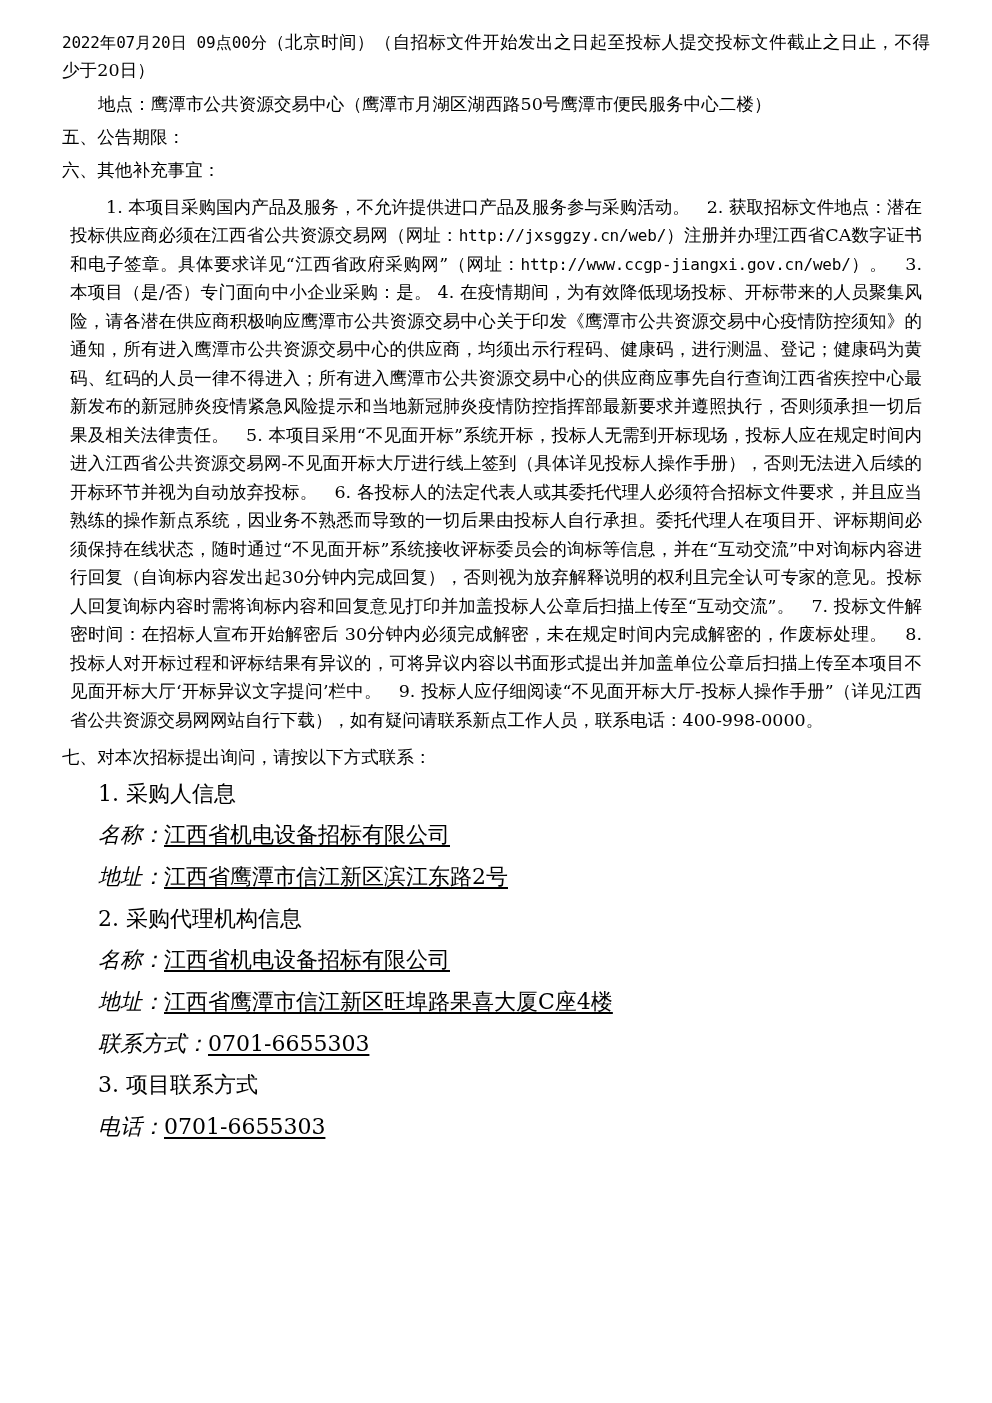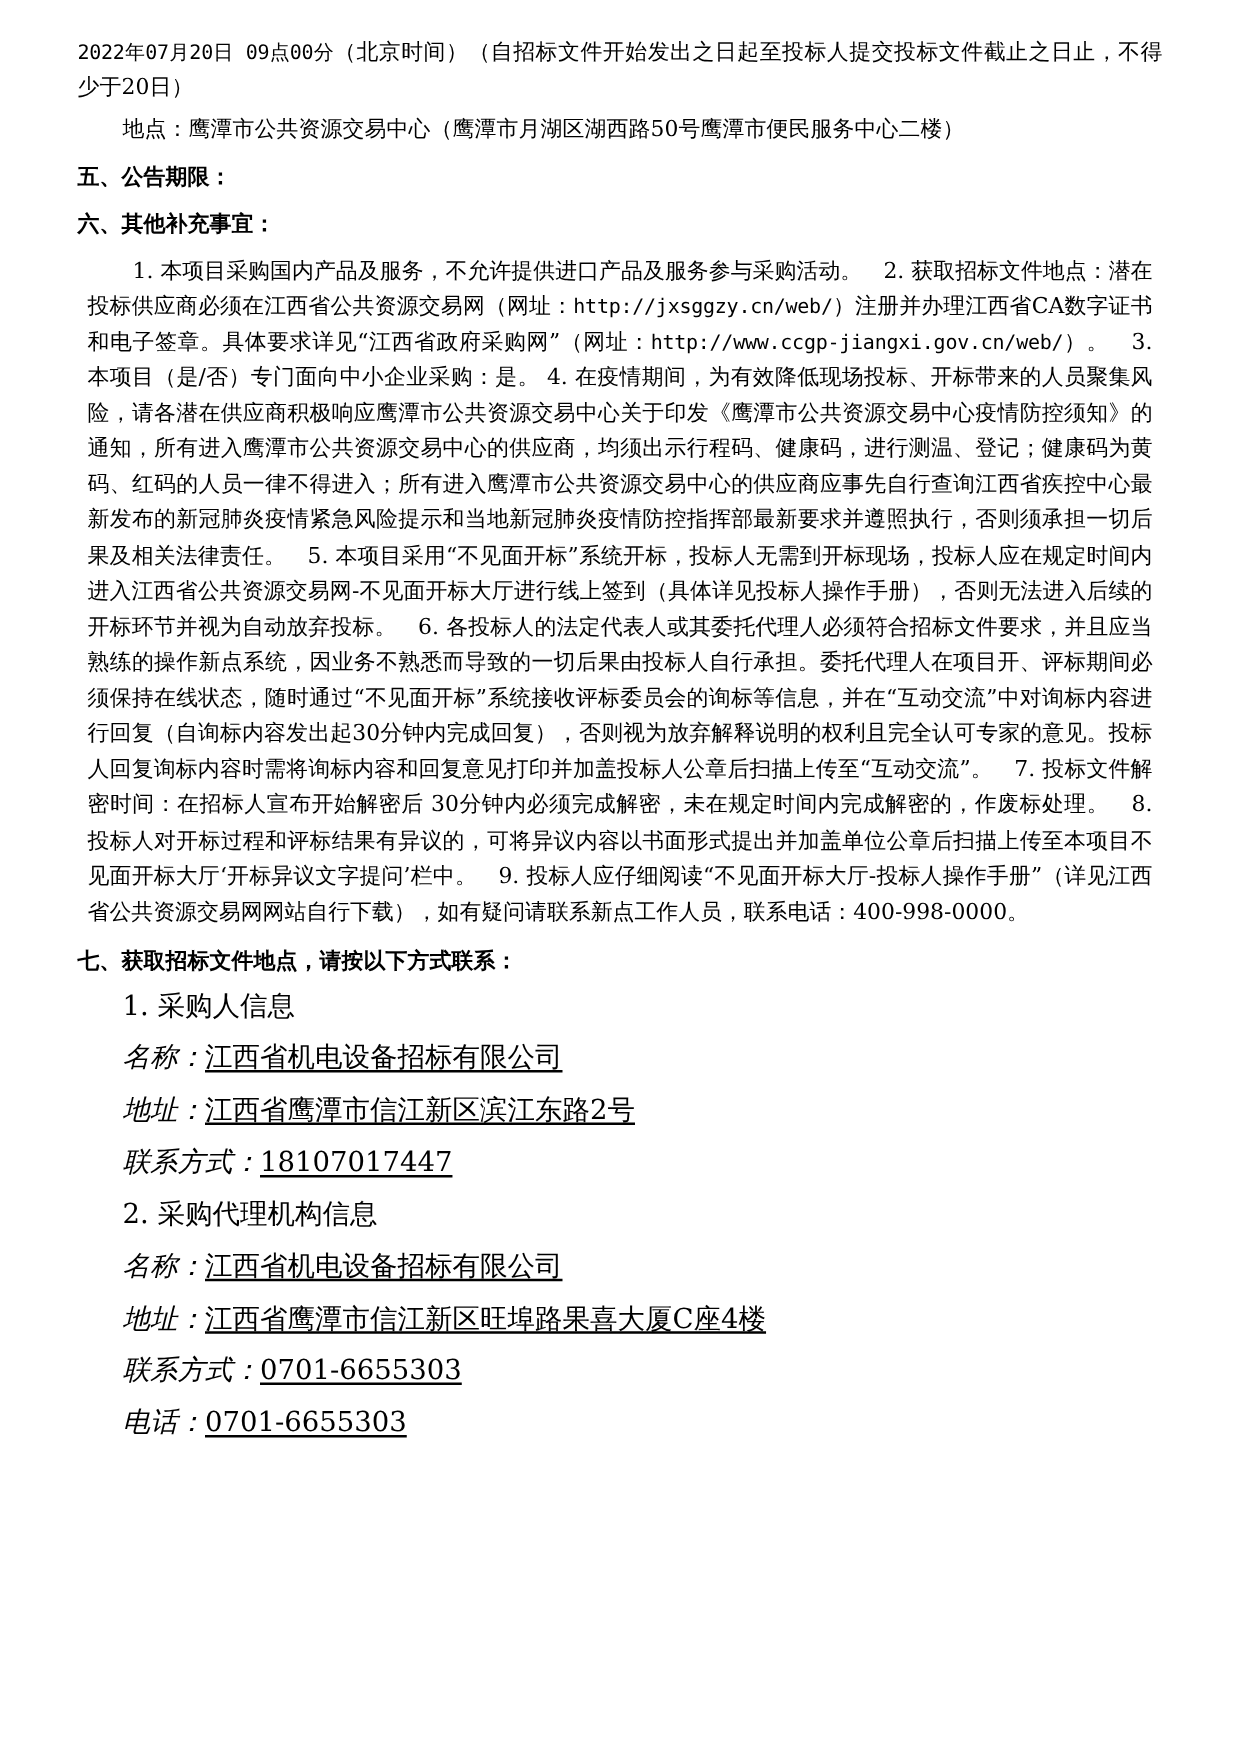--- a/index.html
+++ b/index.html
@@ -34,23 +34,21 @@
   .mono {
     font-family: "DejaVu Sans Mono", "Liberation Mono", monospace;
     font-size: 16px;
     letter-spacing: -0.2px;
   }
   .u {
     text-decoration: underline;
     text-underline-offset: 3px;
   }
   .sec {
-    margin-top: 10px;
     margin-bottom: 5px;
-    font-weight: bold;
   }
   .lbl { white-space: nowrap; font-style: italic; }
   .line-row {
     font-size: 22px;
     line-height: 1.62;
     margin: 0 0 6px 0;
     padding-left: 36px;
   }
   .big-para {
     font-size: 17.5px;
@@ -79,35 +77,35 @@
     <span>&nbsp;&nbsp;</span><span>2. 获取招标文件地点：潜在投标供应商必须在江西省公共资源交易网（网址：</span><span class="mono">http://jxsggzy.cn/web/</span><span>）注册并办理江西省CA数字证书和电子签章。具体要求详见“江西省政府采购网”（网址：</span><span class="mono">http://www.ccgp-jiangxi.gov.cn/web/</span><span>）。</span>
     <span>&nbsp;&nbsp;</span><span>3. 本项目（是/否）专门面向中小企业采购：是。</span>
     <span>4. 在疫情期间，为有效降低现场投标、开标带来的人员聚集风险，请各潜在供应商积极响应鹰潭市公共资源交易中心关于印发《鹰潭市公共资源交易中心疫情防控须知》的通知，所有进入鹰潭市公共资源交易中心的供应商，均须出示行程码、健康码，进行测温、登记；健康码为黄码、红码的人员一律不得进入；所有进入鹰潭市公共资源交易中心的供应商应事先自行查询江西省疾控中心最新发布的新冠肺炎疫情紧急风险提示和当地新冠肺炎疫情防控指挥部最新要求并遵照执行，否则须承担一切后果及相关法律责任。</span>
     <span>&nbsp;&nbsp;</span><span>5. 本项目采用“不见面开标”系统开标，投标人无需到开标现场，投标人应在规定时间内进入江西省公共资源交易网-不见面开标大厅进行线上签到（具体详见投标人操作手册），否则无法进入后续的开标环节并视为自动放弃投标。</span>
     <span>&nbsp;&nbsp;</span><span>6. 各投标人的法定代表人或其委托代理人必须符合招标文件要求，并且应当熟练的操作新点系统，因业务不熟悉而导致的一切后果由投标人自行承担。委托代理人在项目开、评标期间必须保持在线状态，随时通过“不见面开标”系统接收评标委员会的询标等信息，并在“互动交流”中对询标内容进行回复（自询标内容发出起30分钟内完成回复），否则视为放弃解释说明的权利且完全认可专家的意见。投标人回复询标内容时需将询标内容和回复意见打印并加盖投标人公章后扫描上传至“互动交流”。</span>
     <span>&nbsp;&nbsp;</span><span>7. 投标文件解密时间：在招标人宣布开始解密后 30分钟内必须完成解密，未在规定时间内完成解密的，作废标处理。</span>
     <span>&nbsp;&nbsp;</span><span>8. 投标人对开标过程和评标结果有异议的，可将异议内容以书面形式提出并加盖单位公章后扫描上传至本项目不见面开标大厅‘开标异议文字提问’栏中。</span>
     <span>&nbsp;&nbsp;</span><span>9. 投标人应仔细阅读“不见面开标大厅-投标人操作手册”（详见江西省公共资源交易网网站自行下载），如有疑问请联系新点工作人员，联系电话：400-998-0000。</span>
   </p>
 
-  <p class="p sec">七、获取招标文件地点，请按以下方式联系：</p>
+  <p class="p sec">七、对本次招标提出询问，请按以下方式联系：</p>
 
   <p class="line-row">1. 采购人信息</p>
 
   <p class="line-row"><span class="lbl">名称：</span><span class="u">江西省机电设备招标有限公司</span></p>
 
   <p class="line-row"><span class="lbl">地址：</span><span class="u">江西省鹰潭市信江新区滨江东路2号</span></p>
 
-  <p class="line-row"><span class="lbl">联系方式：</span><span class="u">18107017447</span></p>
 
   <p class="line-row">2. 采购代理机构信息</p>
 
   <p class="line-row"><span class="lbl">名称：</span><span class="u">江西省机电设备招标有限公司</span></p>
 
   <p class="line-row"><span class="lbl">地址：</span><span class="u">江西省鹰潭市信江新区旺埠路果喜大厦C座4楼</span></p>
 
   <p class="line-row"><span class="lbl">联系方式：</span><span class="u">0701-6655303</span></p>
 
+  <p class="line-row">3. 项目联系方式</p>
 
 
   <p class="line-row"><span class="lbl">电话：</span><span class="u">0701-6655303</span></p>
 
 </div>
 
 </body></html>

